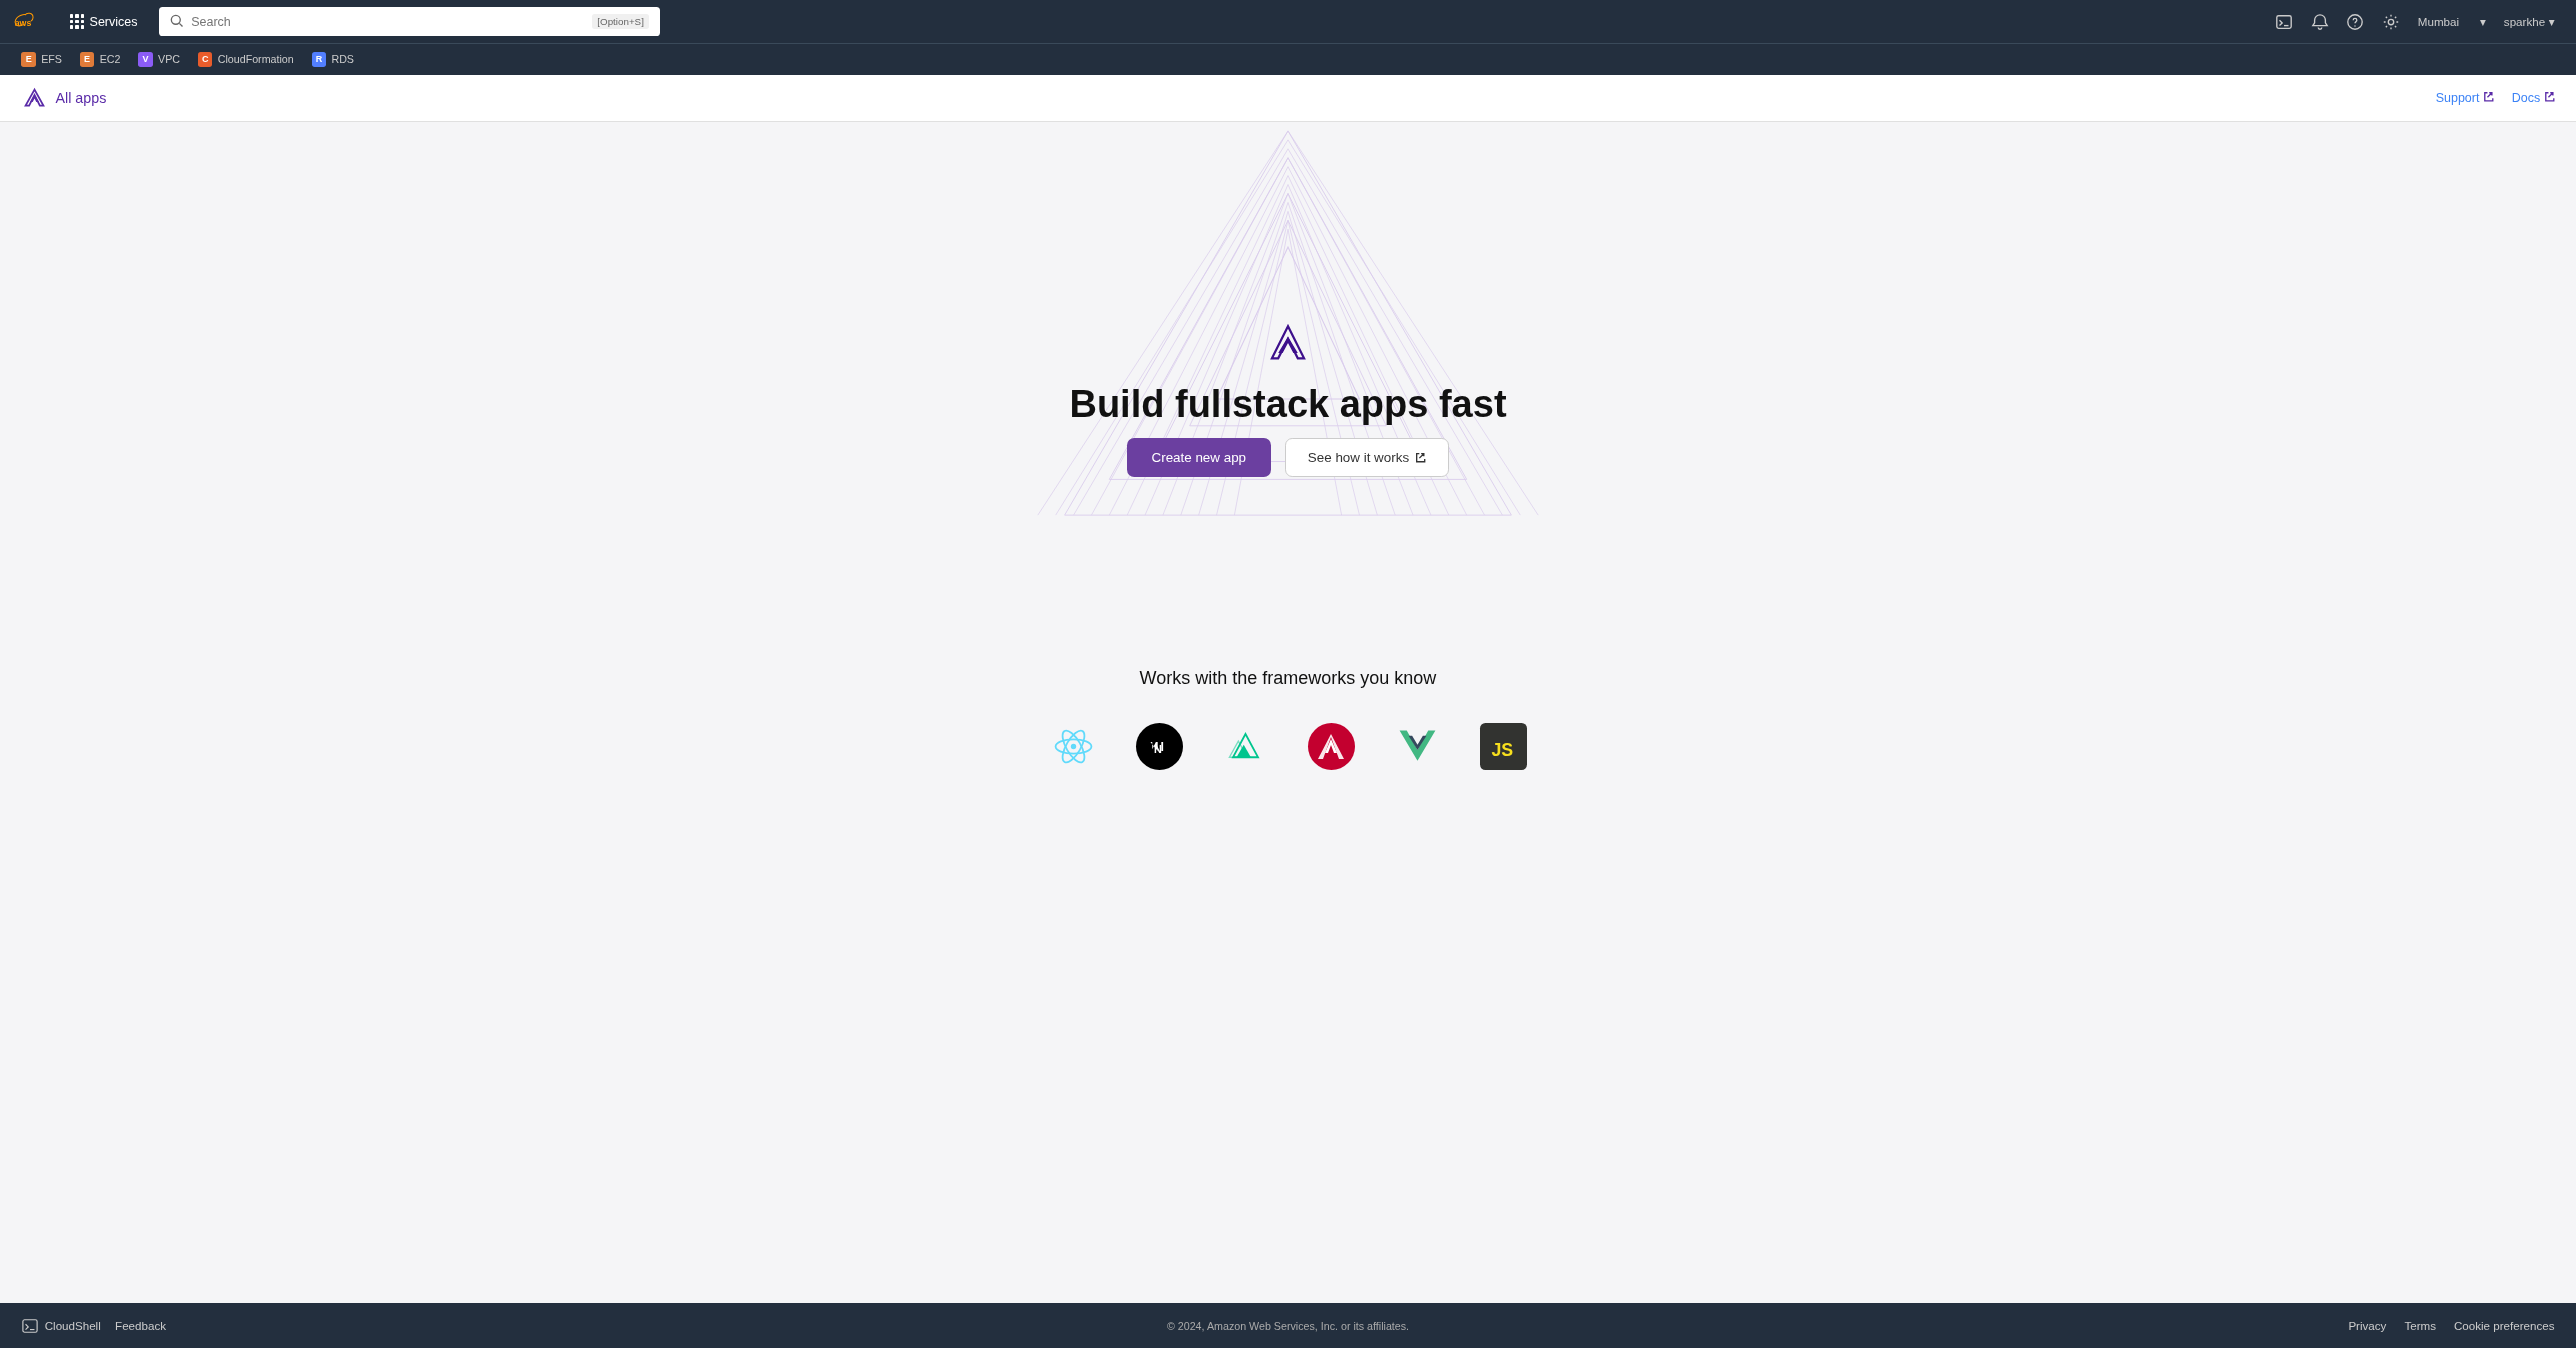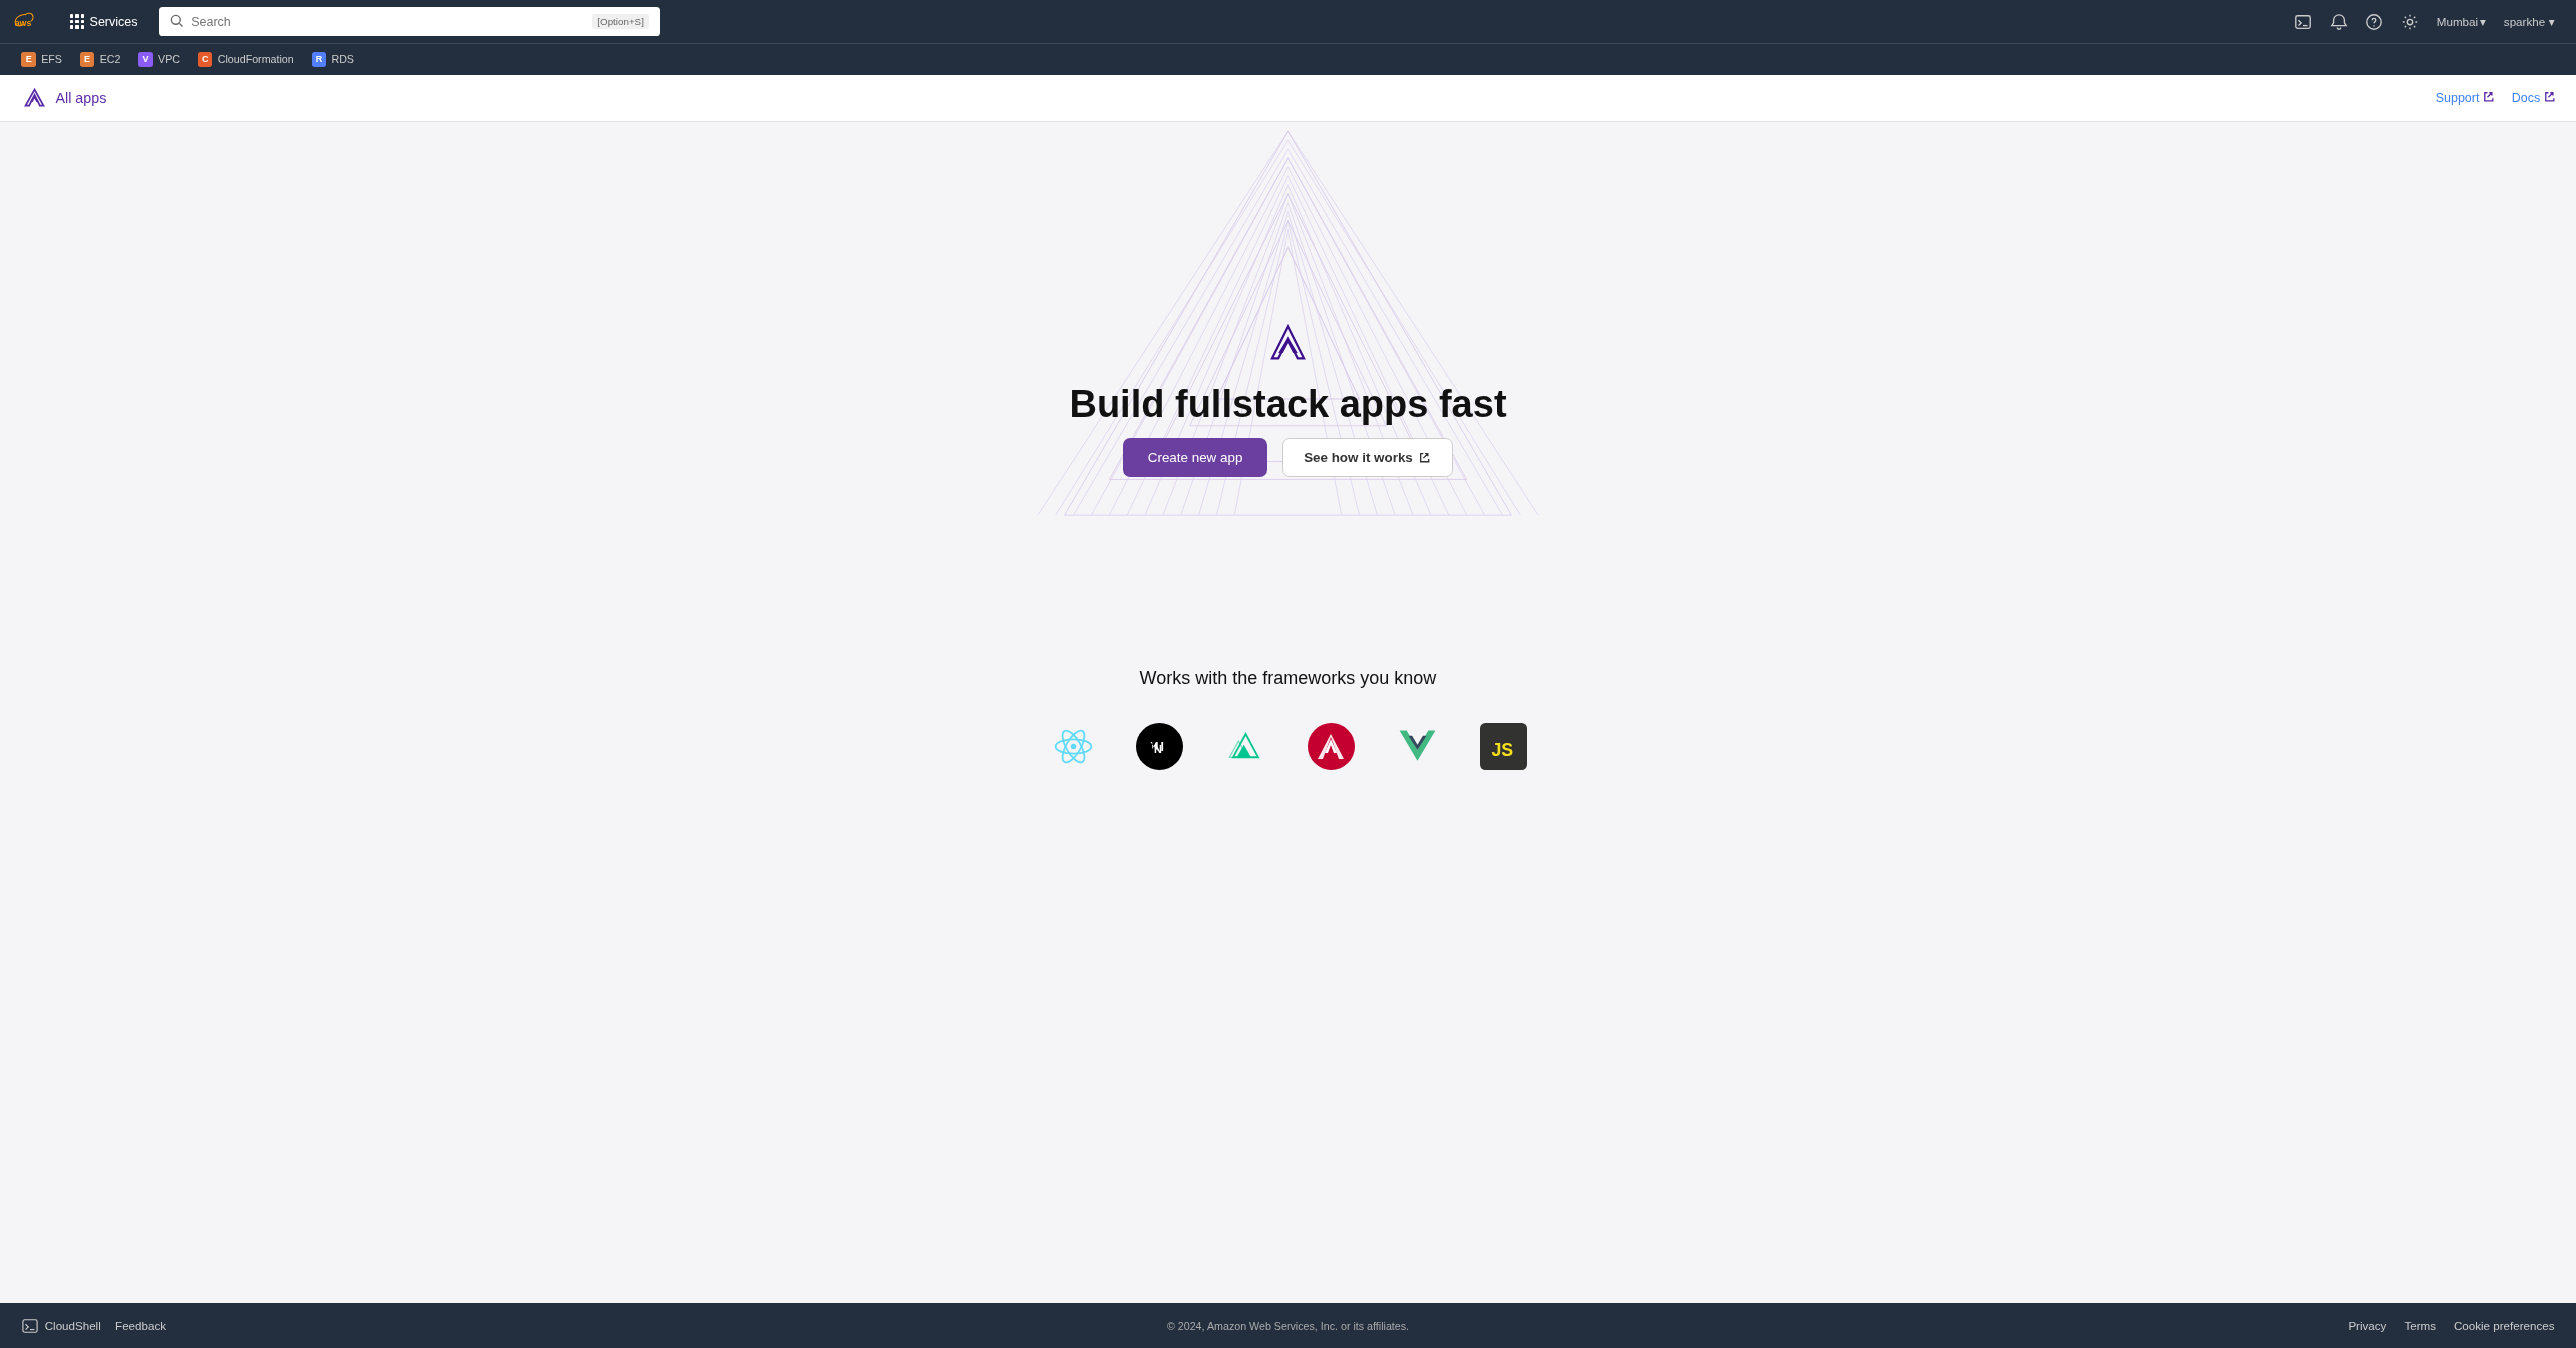--- a/index.html
+++ b/index.html
@@ -87,21 +87,21 @@
     .region-btn {
       color: #ccc;
       font-size: 11.6px;
       cursor: pointer;
       padding: 3.6px 7.2px;
       border-radius: 3.6px;
       border: none;
       background: none;
       display: flex;
       align-items: center;
-      gap: 2px;
+      gap: 21px;
     }
     .user-btn {
       color: #ccc;
       font-size: 11.6px;
       cursor: pointer;
       padding: 3.6px 7.2px;
       border-radius: 3.6px;
       border: none;
       background: none;
       display: flex;
@@ -256,21 +256,21 @@
       cursor: pointer;
     }
 
     .btn-secondary {
       background: #fff;
       color: #333;
       border: 0.9px solid #ccc;
       padding: 10.7px 21.5px;
       border-radius: 7.2px;
       font-size: 13.4px;
-      font-weight: 700;
+      font-weight: 400;
       cursor: pointer;
       display: flex;
       align-items: center;
       gap: 5.4px;
     }
 
     
     .center-line {
       width: 0.9px;
       height: 63px;

